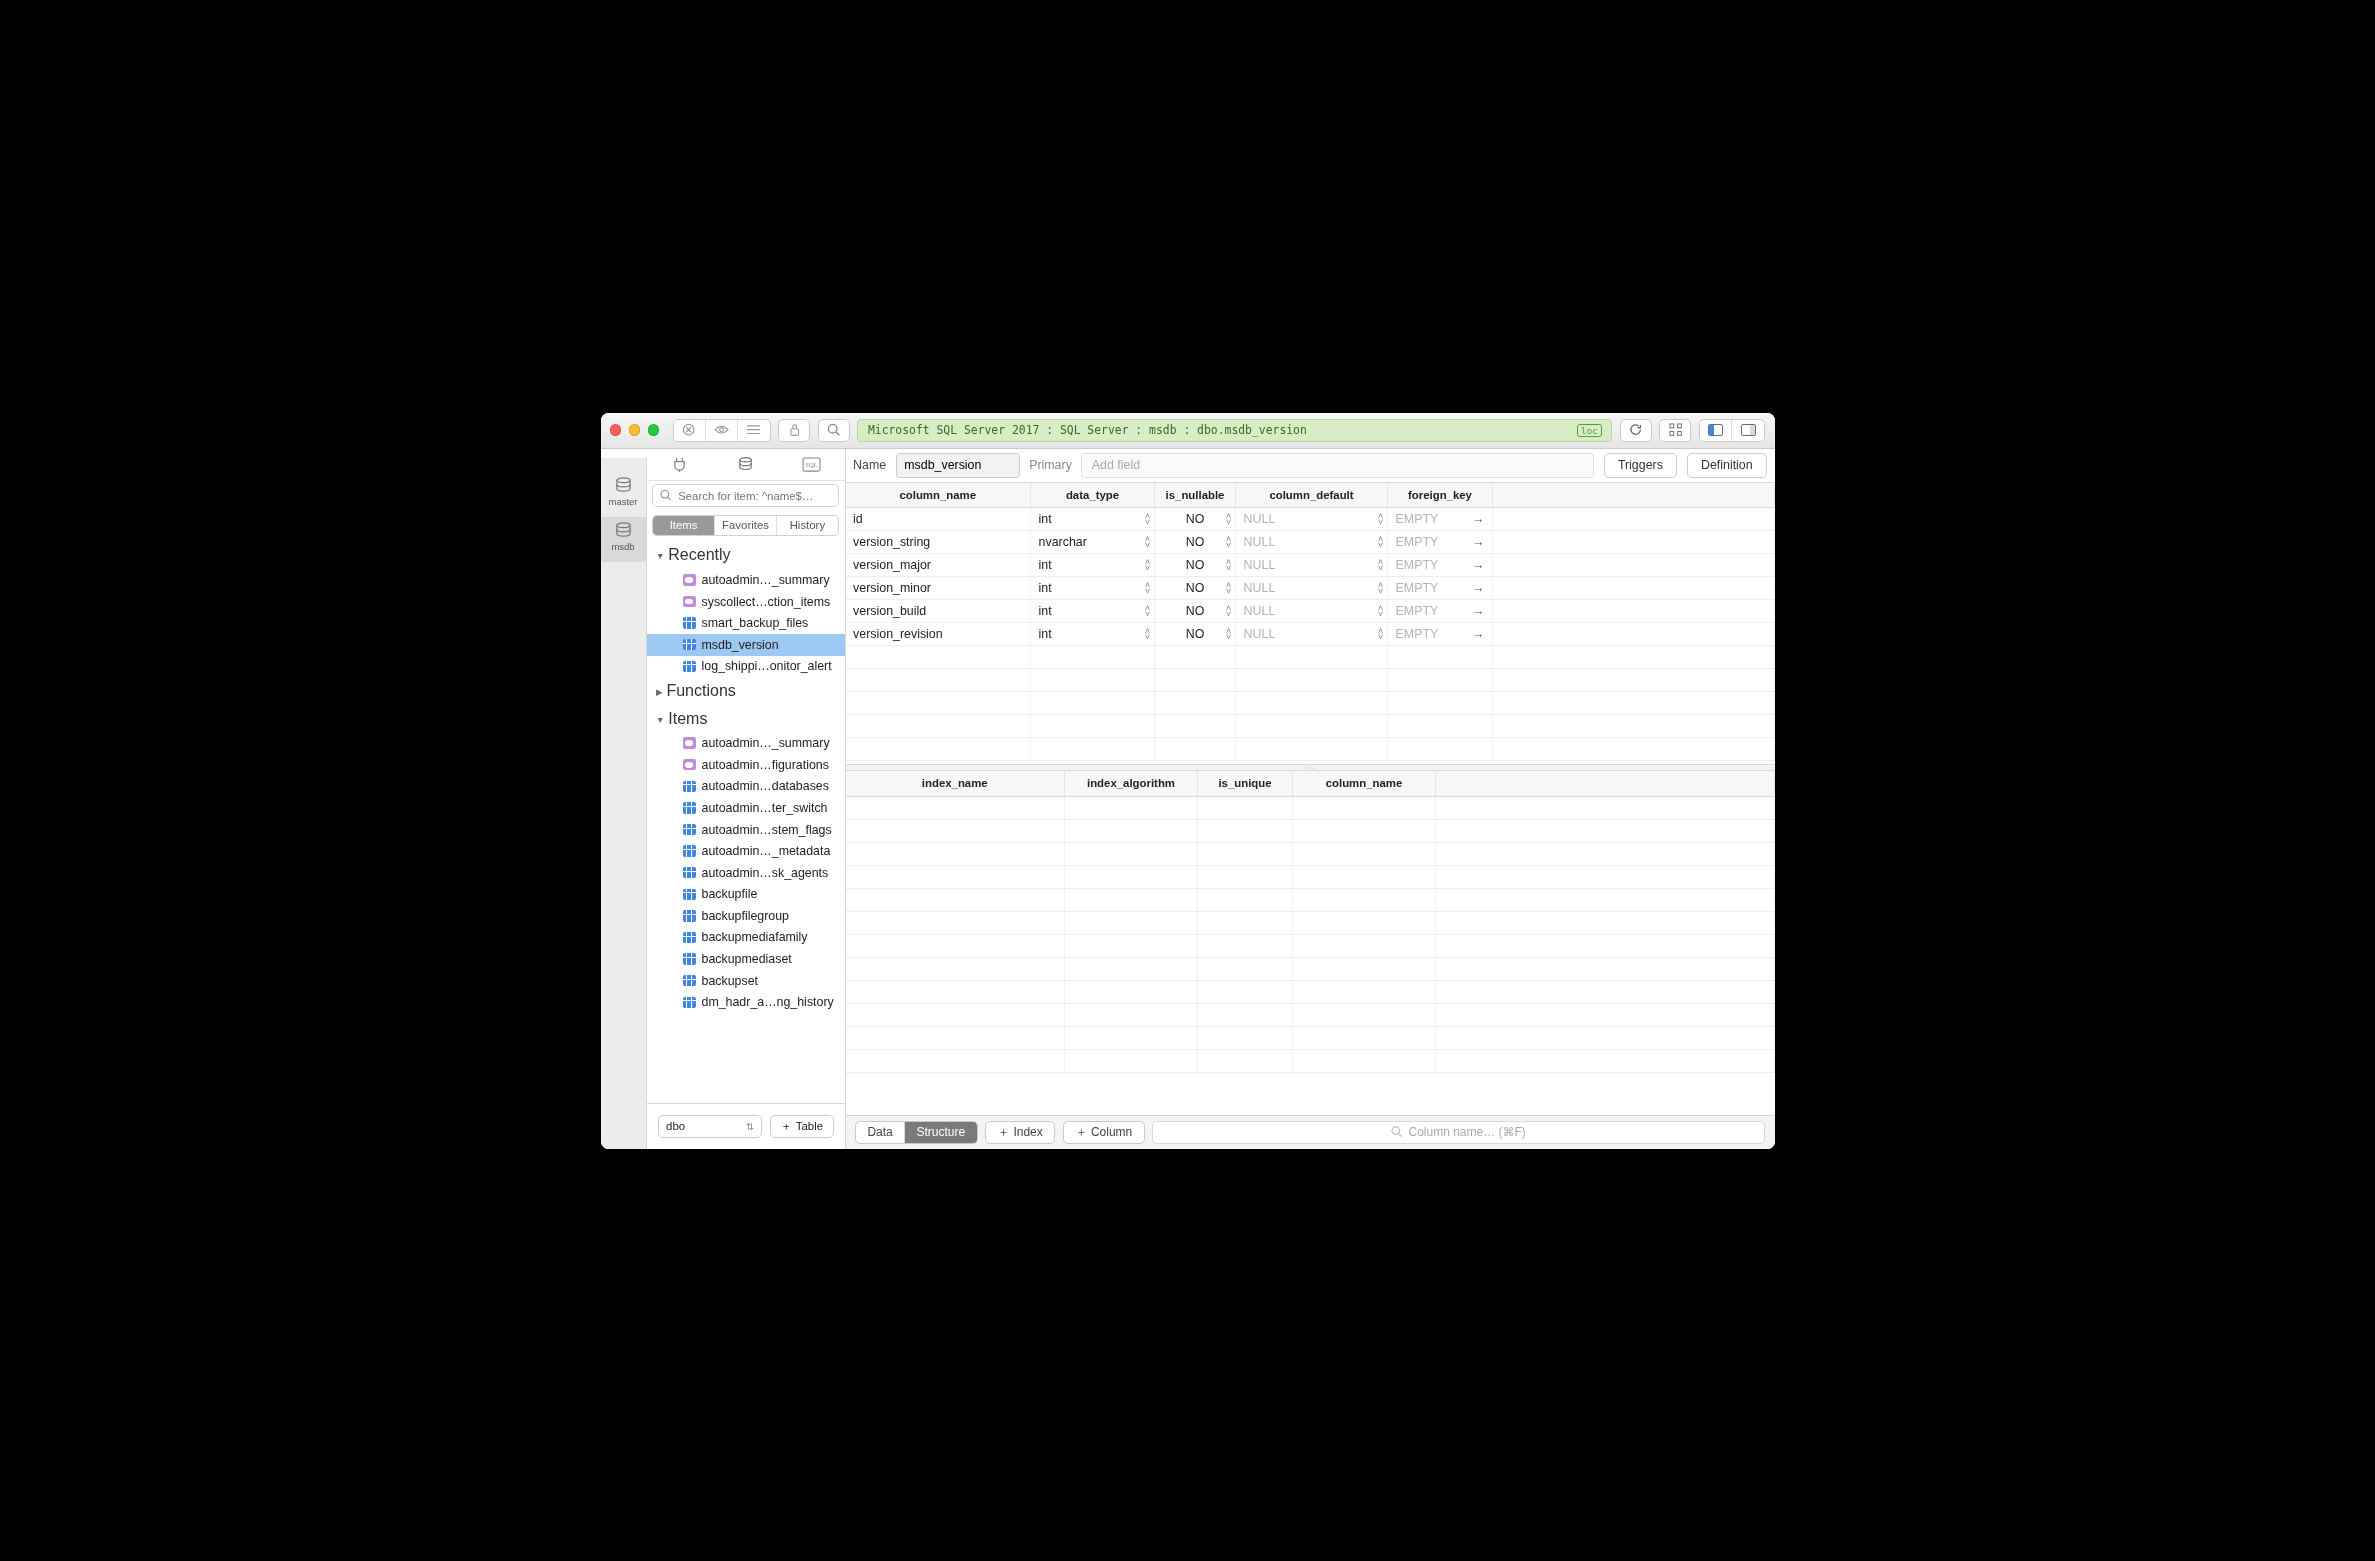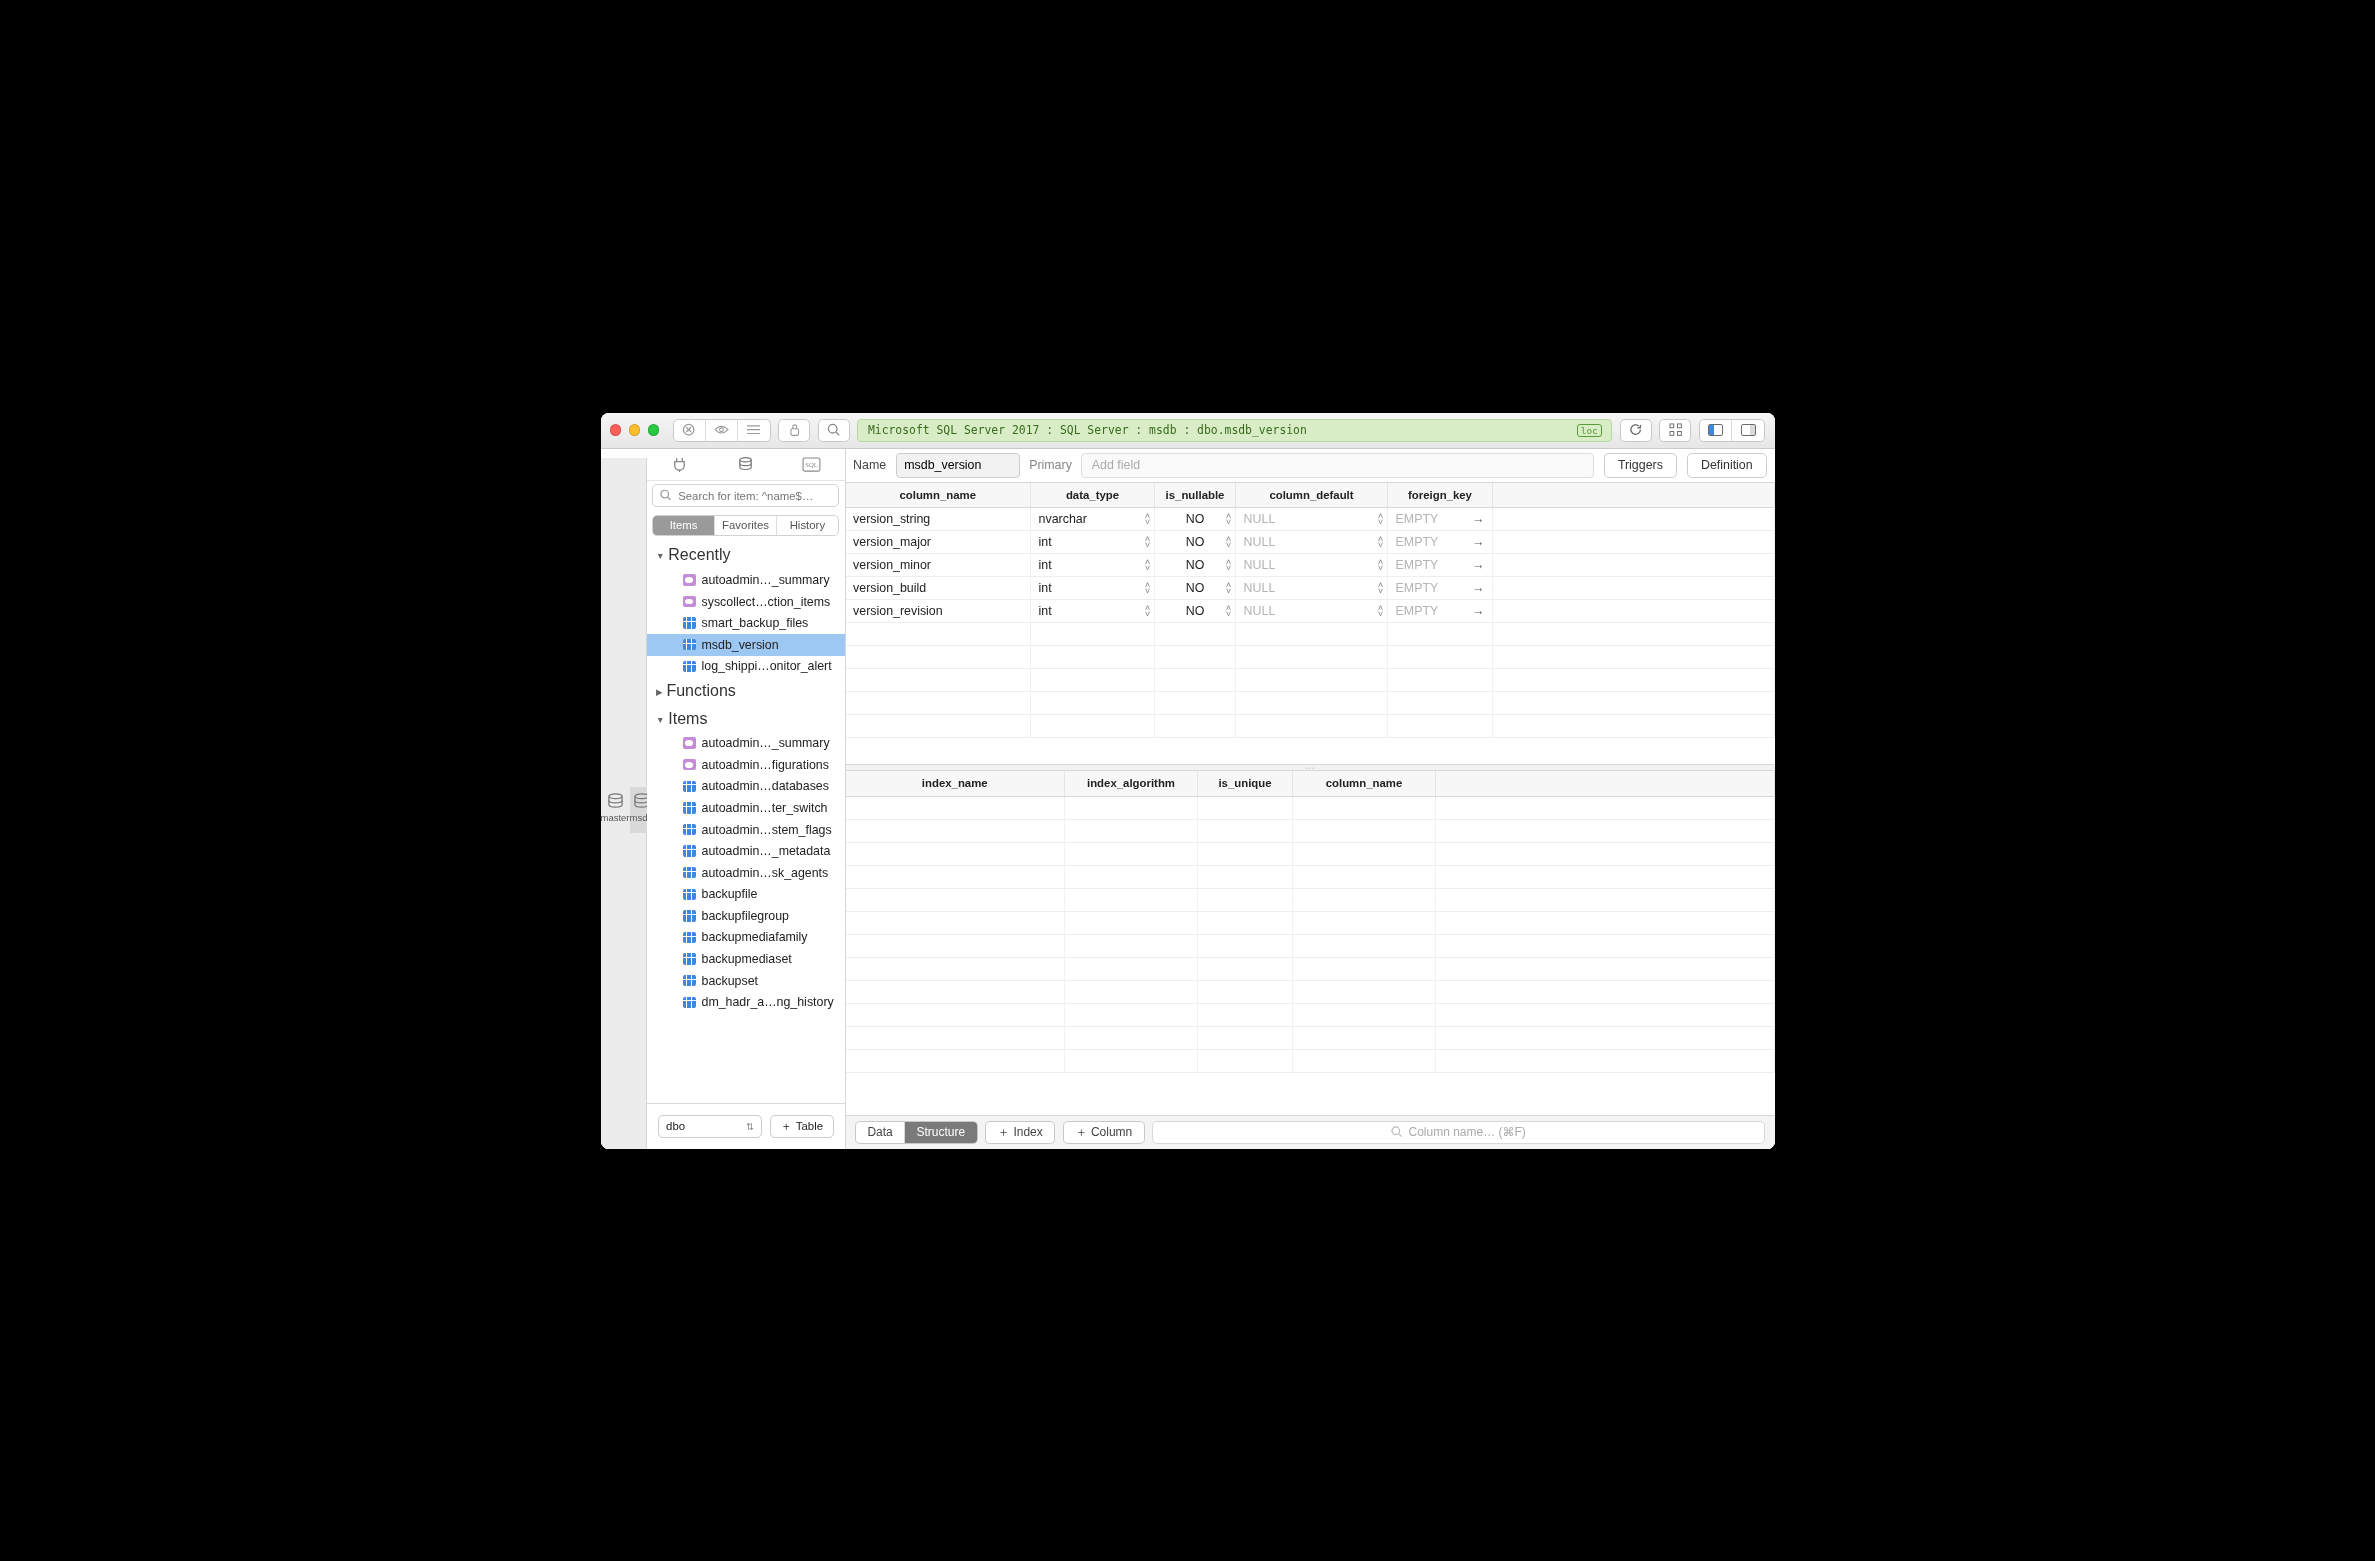--- a/index.html
+++ b/index.html
@@ -90,21 +90,21 @@
   .body {
     flex: 1;
     display: flex;
     overflow: hidden;
     background: #fff;
   }
   .db-rail {
     width: 46px;
     background: #ececec;
     border-right: 1px solid #d6d6d6;
-    display: flex; flex-direction: row; align-items: center;
+    display: flex; flex-direction: column; align-items: center;
     padding-top: 14px;
     margin-top: 9px;
   }
   .db-rail .db-item {
     width: 100%; text-align: center;
     padding: 5.7px 0 9.5px;
     font-size: 9.5px; color: #555;
     cursor: pointer;
   }
   .db-rail .db-item.active { background: #d9d9d9; }
@@ -587,20 +587,28 @@
                 <th>column_name</th>
                 <th>data_type</th>
                 <th>is_nullable</th>
                 <th>column_default</th>
                 <th>foreign_key</th>
                 <th></th>
               </tr>
             </thead>
           <tbody id="cols-body">
               <tr>
+                <td>id</td>
+                <td>int<span class="stepper">˄<br>˅</span></td>
+                <td style="text-align:center">NO<span class="stepper">˄<br>˅</span></td>
+                <td><span class="nullval">NULL</span><span class="stepper">˄<br>˅</span></td>
+                <td><span class="fk-empty">EMPTY</span><span class="fk-arrow">→</span></td>
+                <td></td>
+              </tr>
+              <tr>
                 <td>version_string</td>
                 <td>nvarchar<span class="stepper">˄<br>˅</span></td>
                 <td style="text-align:center">NO<span class="stepper">˄<br>˅</span></td>
                 <td><span class="nullval">NULL</span><span class="stepper">˄<br>˅</span></td>
                 <td><span class="fk-empty">EMPTY</span><span class="fk-arrow">→</span></td>
                 <td></td>
               </tr>
               <tr>
                 <td>version_major</td>
                 <td>int<span class="stepper">˄<br>˅</span></td>

